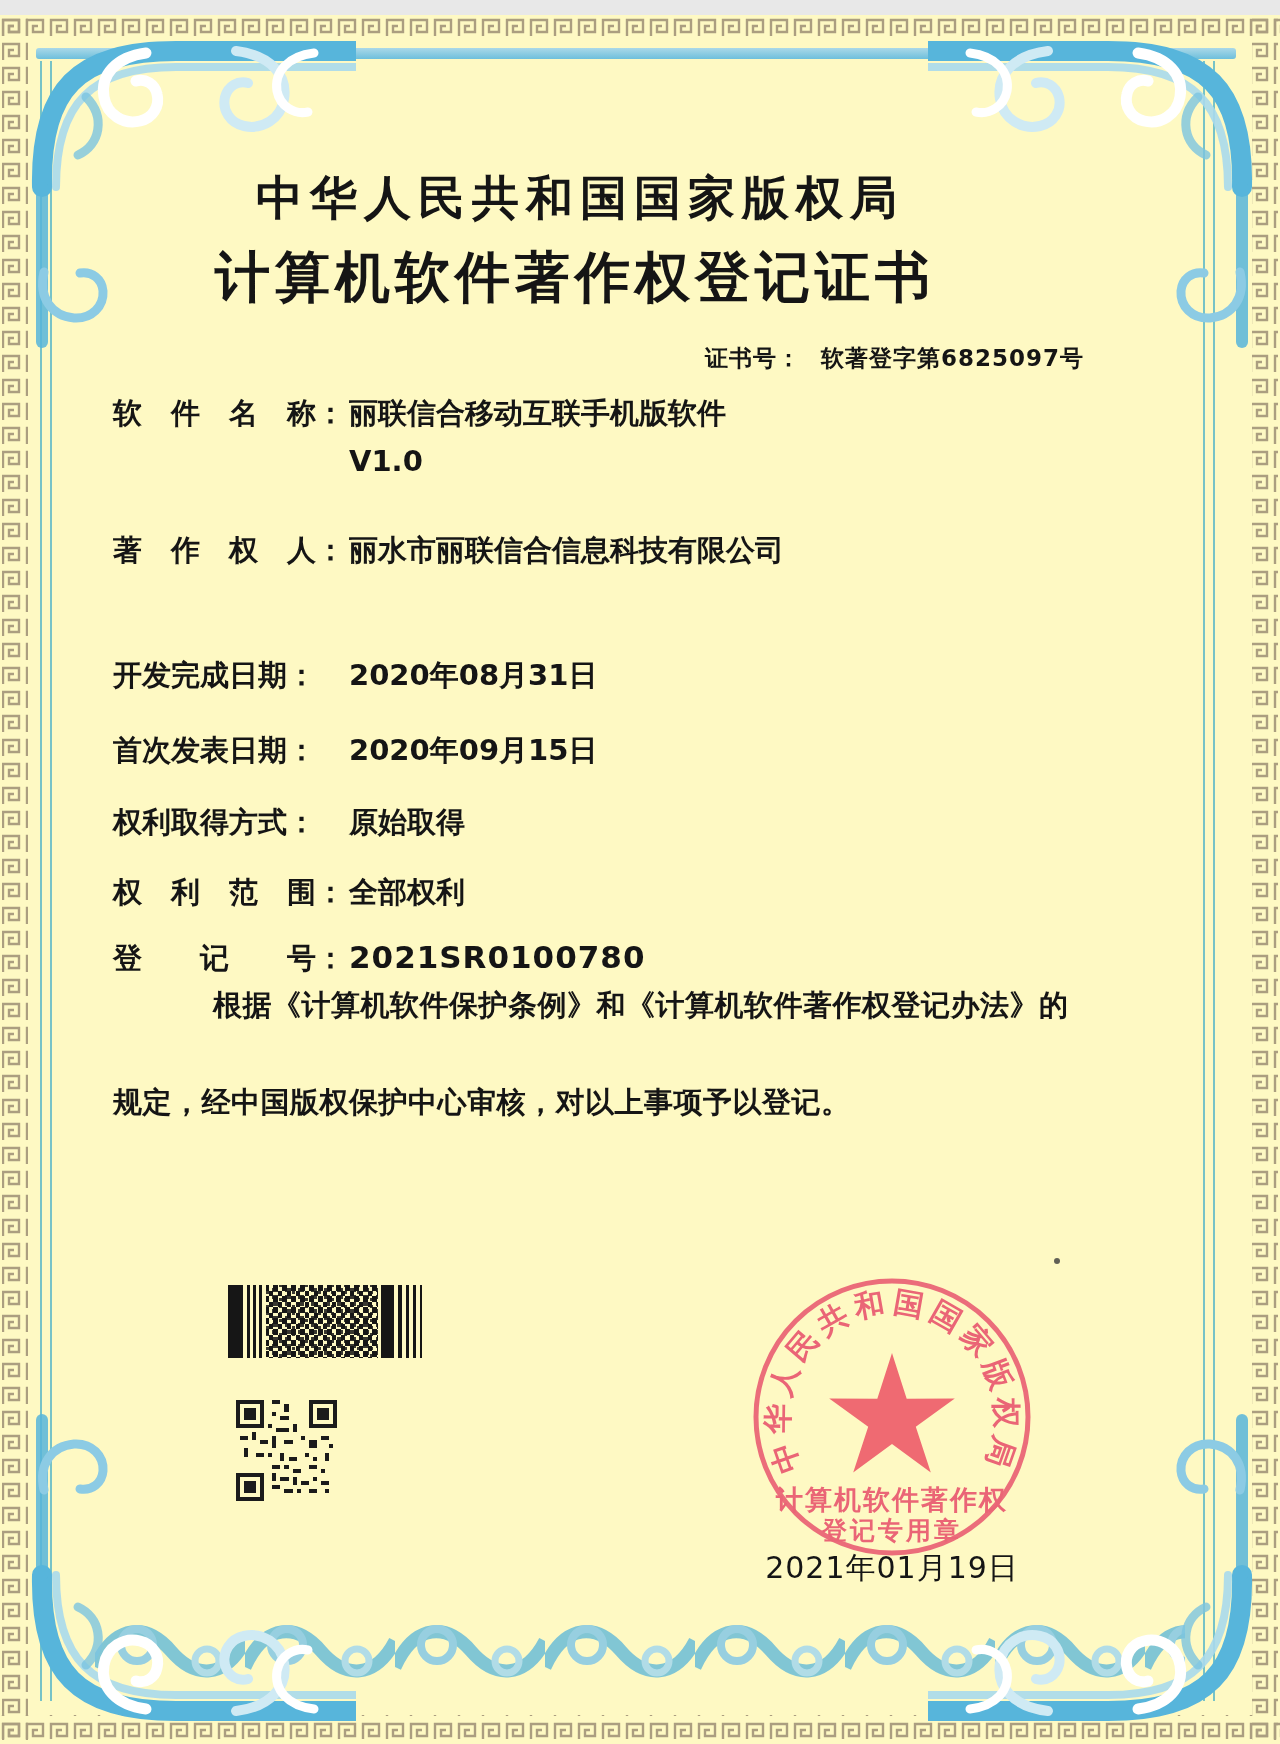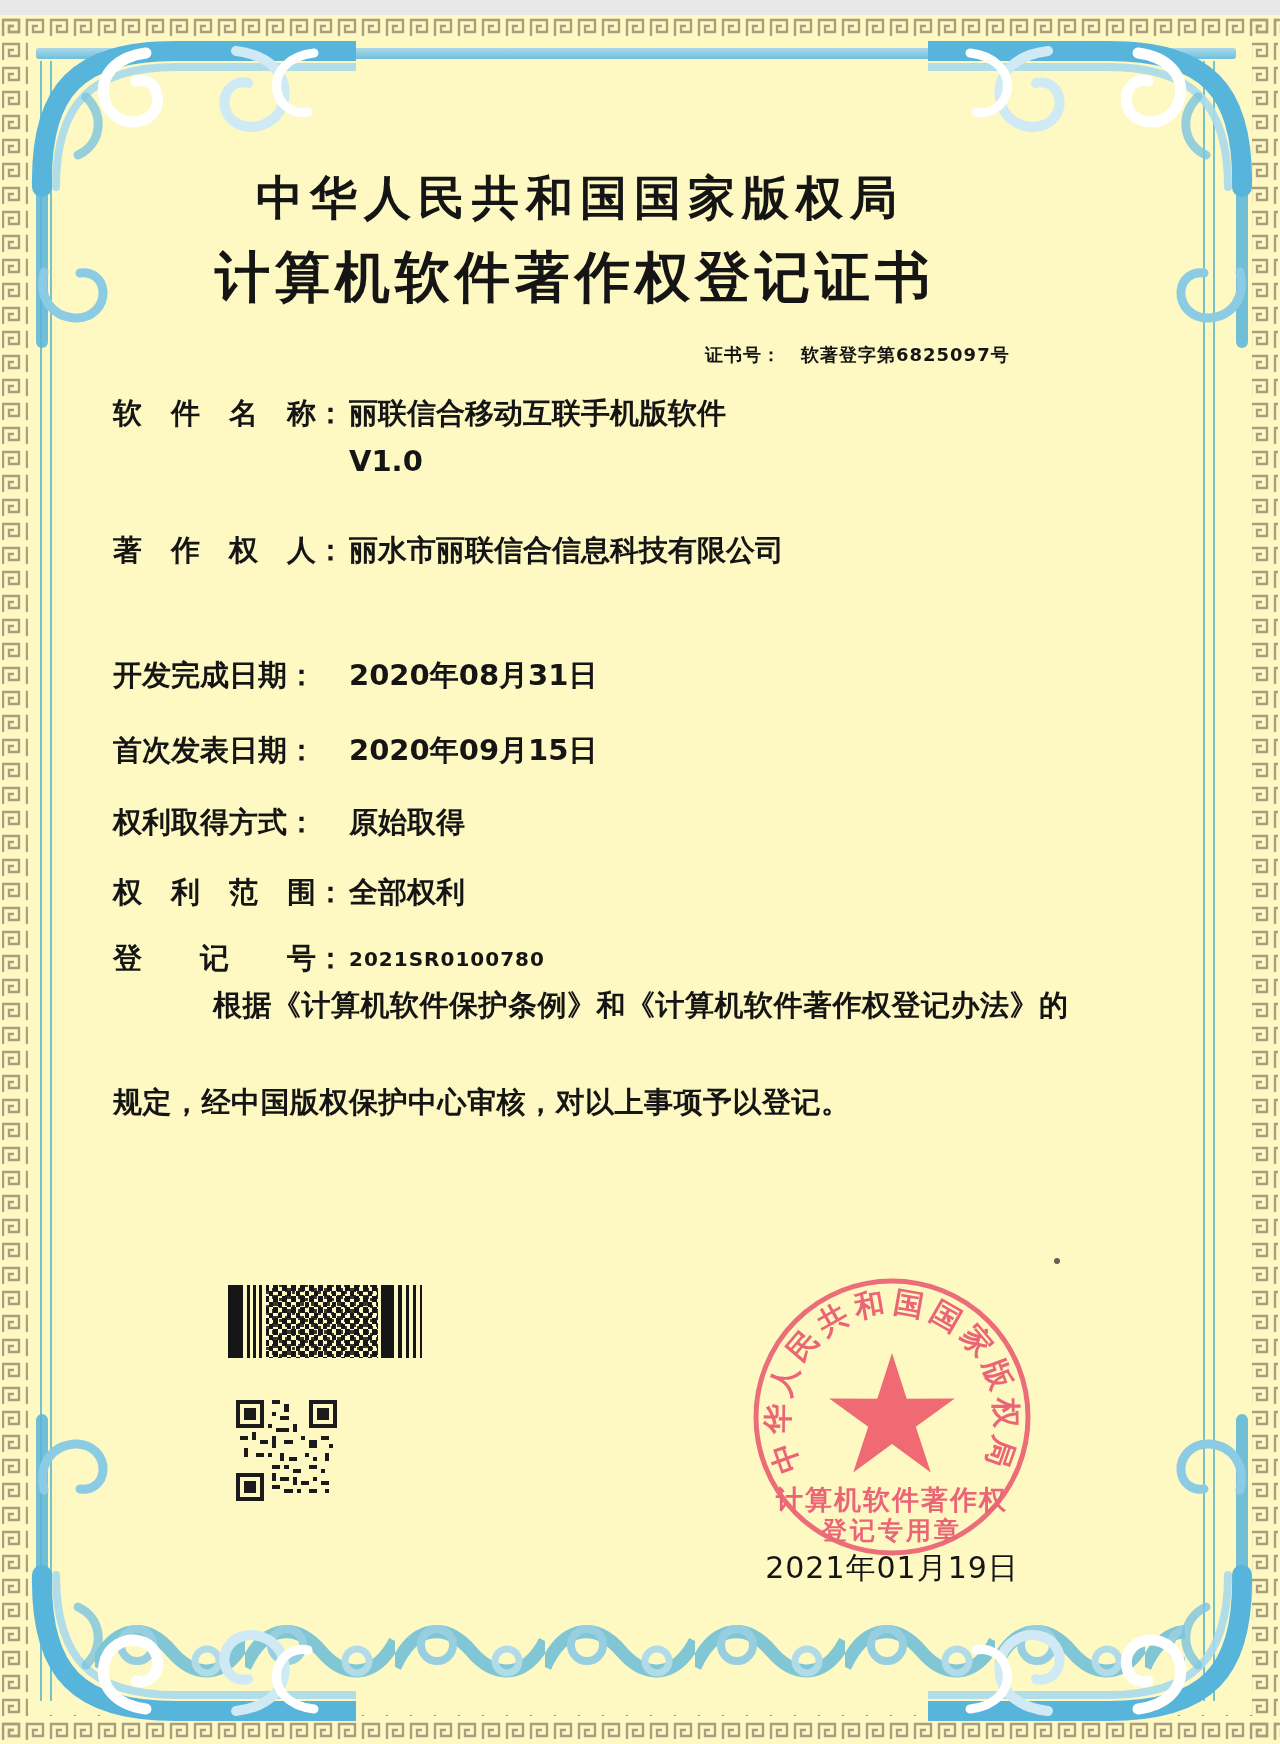--- a/index.html
+++ b/index.html
@@ -28,31 +28,31 @@
   .tr{right:22px;top:22px;transform:scaleX(-1)}
   .bl{left:26px;bottom:34px;transform:scaleY(-1)}
   .br{right:22px;bottom:34px;transform:scale(-1,-1)}
   .waveband{position:absolute;left:95px;bottom:54px;width:1090px;height:100px;pointer-events:none;opacity:.9}
 
   
   .authority{position:absolute;top:152px;left:0;width:1160px;text-align:center;
     font-size:47px;font-weight:700;letter-spacing:7px;}
   .cert-title{position:absolute;top:226px;left:0;width:1150px;text-align:center;
     font-size:55px;font-weight:700;letter-spacing:5px;}
-  .cert-no{position:absolute;top:328px;left:705px;font-size:18px;font-weight:700;letter-spacing:1px;}
+  .cert-no{position:absolute;top:328px;left:705px;font-size:23px;font-weight:700;letter-spacing:1px;}
   .cert-no .val{margin-left:20px}
 
   
   .row{position:absolute;left:113px;font-size:29px;font-weight:700;white-space:nowrap;}
   .row .lbl{display:inline-block;width:236px;vertical-align:top;}
   .row .vwrap{display:inline-block;vertical-align:top;}
   .r1{top:379px}.r2{top:516px}.r3{top:641px}.r4{top:716px}
   .r5{top:788px}.r6{top:858px}.r7{top:924px}
   .version{margin-top:10px}
-  .regno{font-size:20px;letter-spacing:1px}
+  .regno{font-size:31px;letter-spacing:1px}
 
   
   .stmt{position:absolute;font-size:29px;font-weight:700;letter-spacing:.5px;white-space:nowrap}
   .s1{top:971px;left:213px}
   .s2{top:1068px;left:113px}
 
   
   .barcode{position:absolute;left:228px;top:1270px;width:203px;height:73px}
   .qrcode{position:absolute;left:236px;top:1385px;width:101px;height:101px}
 

